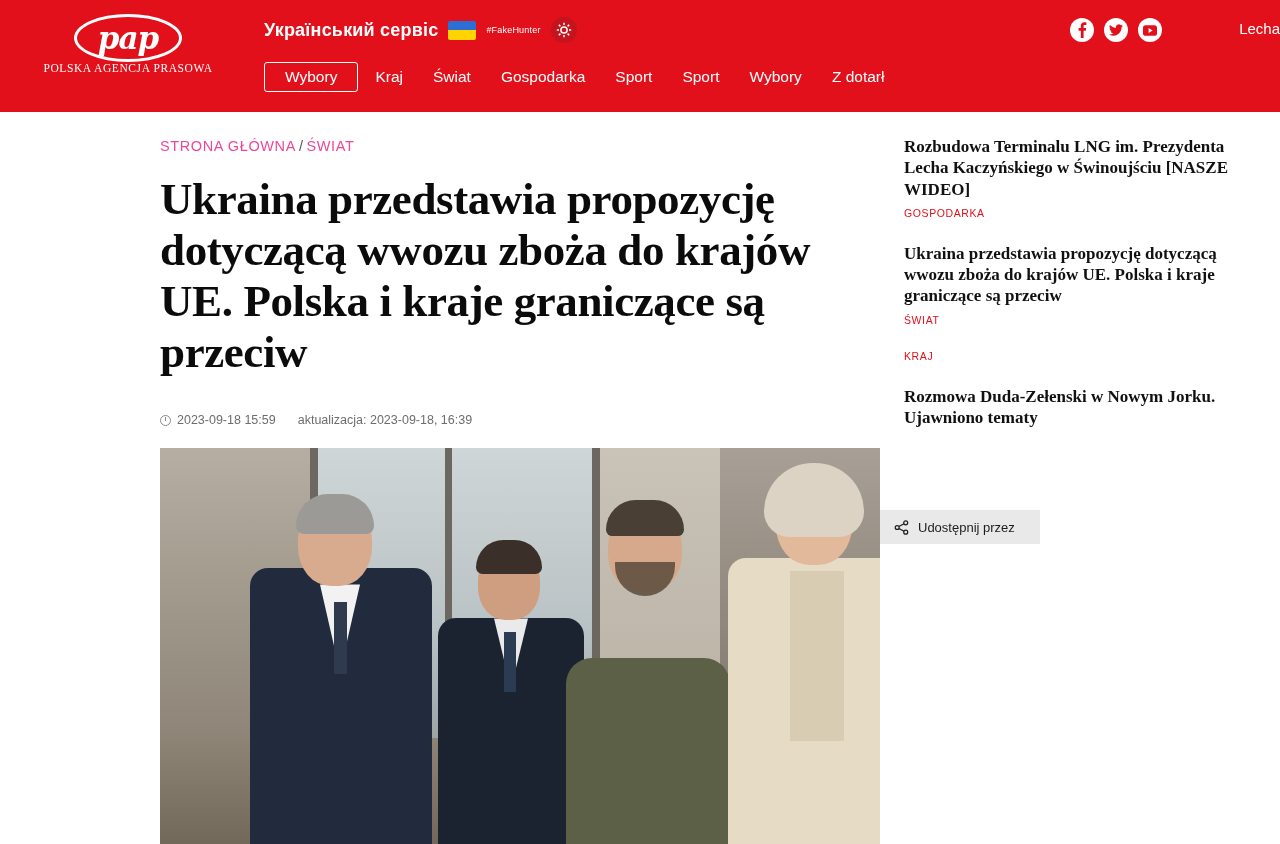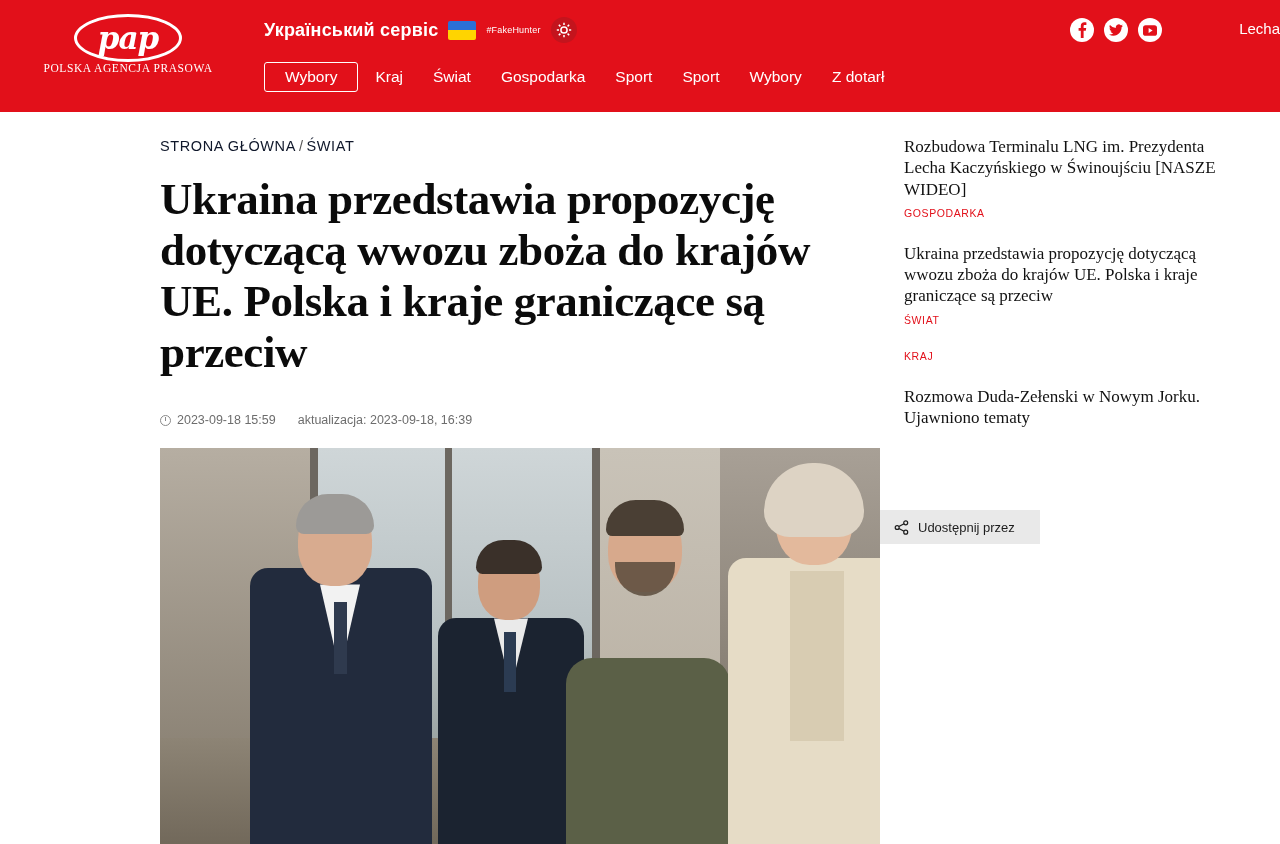--- a/index.html
+++ b/index.html
@@ -119,21 +119,21 @@
   .content {
     position: absolute;
     left: 160px; top: 0; width: 720px;
   }
   .breadcrumb {
     margin-top: 26px;
     font-size: 14.5px;
     letter-spacing: 0.6px;
     color: #e2101a;
   }
-  .breadcrumb a { color: #0f172a; text-decoration: none; margin-top: 8px; }
+  .breadcrumb a { color: #ec4899; text-decoration: none; margin-top: 8px; }
   .breadcrumb .sep { color: #555; margin: 0 3px; }
 
   h1.title {
     margin: 20px 0 0 0;
     font-family: "Liberation Serif", serif;
     font-size: 45px;
     line-height: 1.13;
     font-weight: bold;
     color: #0b0b0b;
     letter-spacing: -0.4px;
@@ -256,21 +256,21 @@
   }
   .dash { width: 20px; height: 4px; background: #e2101a; display: inline-block; }
   .latest-title {
     font-family: "Liberation Serif", serif;
     font-size: 22px; font-weight: bold; letter-spacing: 0.2px; color: #111;
   }
   .news-item { margin-top: 24px; max-width: 345px; }
   .news-item:first-of-type { margin-top: 24px; }
   .news-head {
     font-family: "Liberation Serif", serif;
-    font-weight: normal;
+    font-weight: bold;
     font-size: 17px;
     line-height: 1.25;
     color: #111;
     text-decoration: none;
     display: block;
   }
   .news-cat {
     margin-top: 7px;
     font-size: 10.5px;
     letter-spacing: 0.6px;

